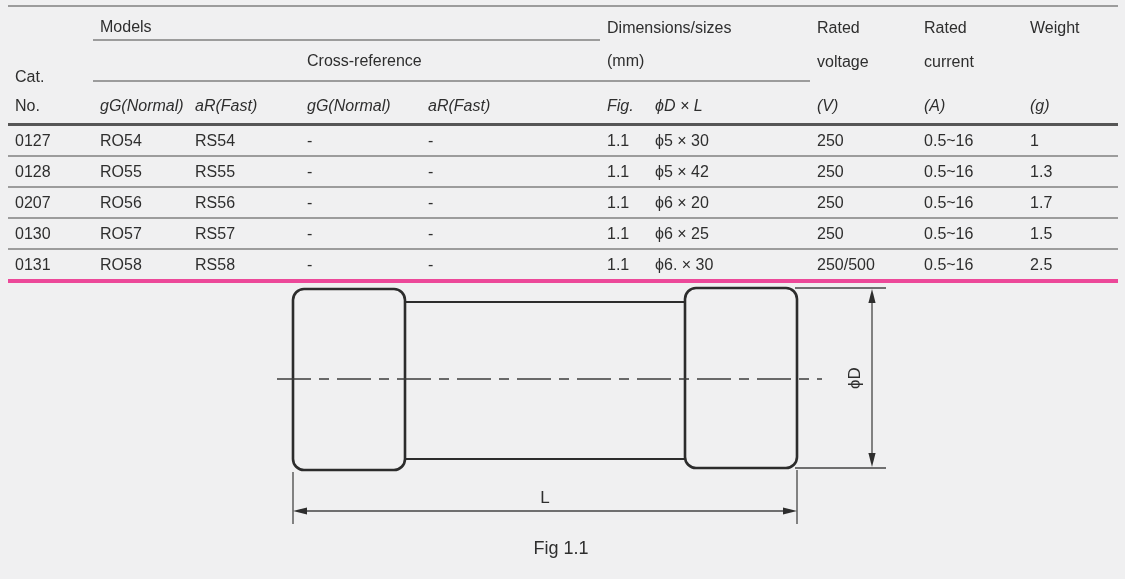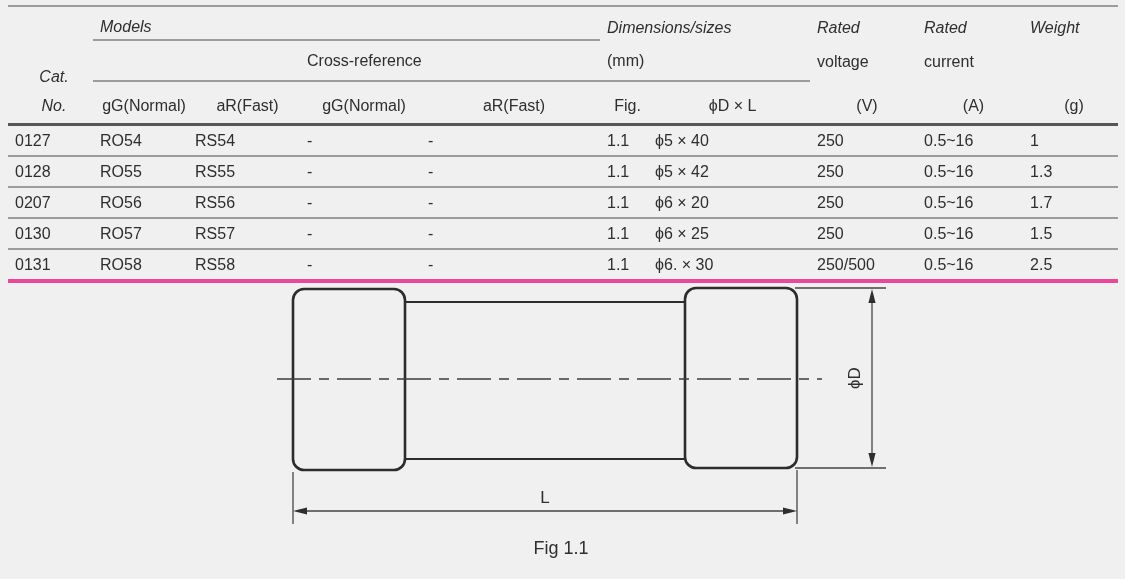--- a/index.html
+++ b/index.html
@@ -11,26 +11,26 @@
   }
   
   table.spec{
     position:absolute;left:8px;top:5px;width:1110px;
     border-collapse:collapse;table-layout:fixed;
     font-size:16px;color:#2e2e2e;
     border-top:2px solid #9c9c9c;
   }
   table.spec td{padding:0 0 0 7px;white-space:nowrap;overflow:visible;}
   
-  tr.h1 td{height:29px;vertical-align:bottom;padding-bottom:3px;font-style:italic;}
+  tr.h1 td{height:29px;vertical-align:bottom;padding-bottom:3px;}
   tr.h2 td{height:29px;vertical-align:bottom;padding-bottom:10px;}
-  tr.h3 td{height:33px;vertical-align:bottom;padding-bottom:8px;}
+  tr.h3 td{height:33px;vertical-align:bottom;padding-bottom:8px;font-style:italic;}
   td.catcell{vertical-align:top;padding-top:7px;line-height:29px;}
   .u-thin{border-bottom:2px solid #9c9c9c;}
-  tr.h3 td, td.catcell{border-bottom:3px solid #565656;text-align:center;}
+  tr.h3 td, td.catcell{border-bottom:3px solid #565656;}
   
   tr.data td{height:29px;vertical-align:middle;border-bottom:2px solid #9c9c9c;}
   tr.data.last td{border-bottom:4px solid #ec4899;}
   
   td.ind-m-gg{padding-left:15px;}
   td.ind-m-ar{padding-left:28px;}
   td.ind-x-gg{padding-left:64px;}
   td.ind-x-ar{padding-left:64px;}
   
   svg.fig{position:absolute;left:0;top:0;width:1125px;height:579px;}
@@ -87,21 +87,21 @@
     <td>(g)</td>
   </tr>
 
   <tr class="data">
     <td>0127</td>
     <td>RO54</td>
     <td>RS54</td>
     <td>-</td>
     <td>-</td>
     <td>1.1</td>
-    <td>ϕ5 × 40</td>
+    <td>ϕ5 × 30</td>
     <td>250</td>
     <td>0.5~16</td>
     <td>1</td>
   </tr>
   <tr class="data">
     <td>0128</td>
     <td>RO55</td>
     <td>RS55</td>
     <td>-</td>
     <td>-</td>

